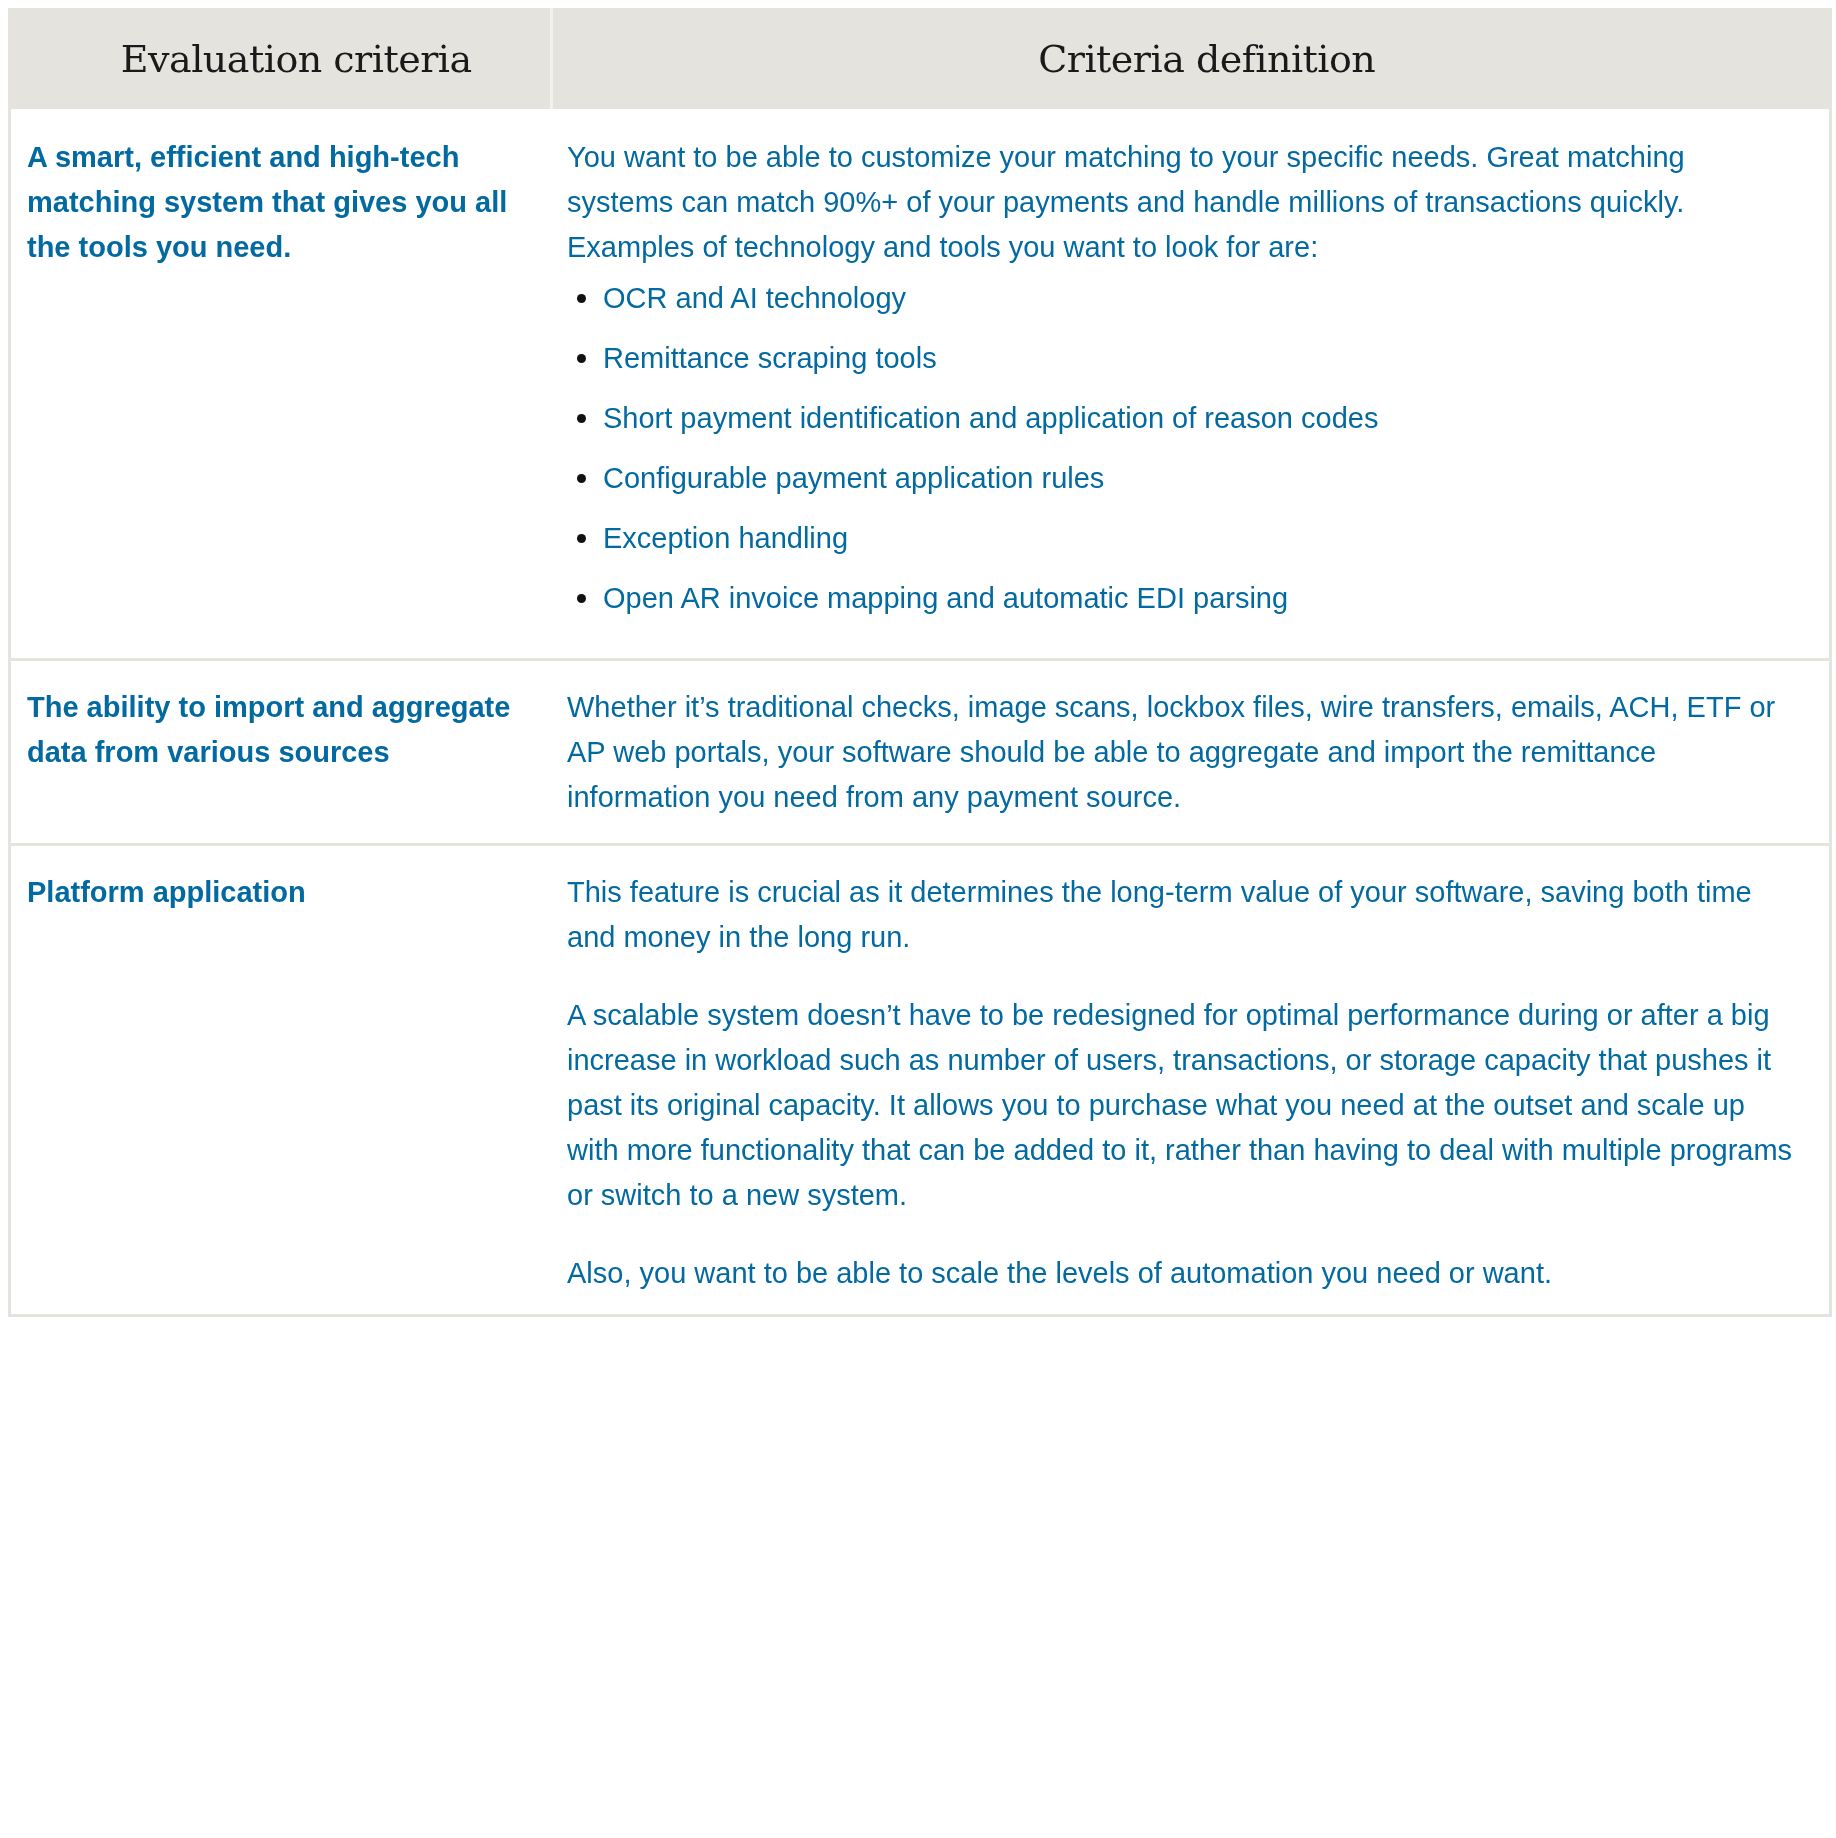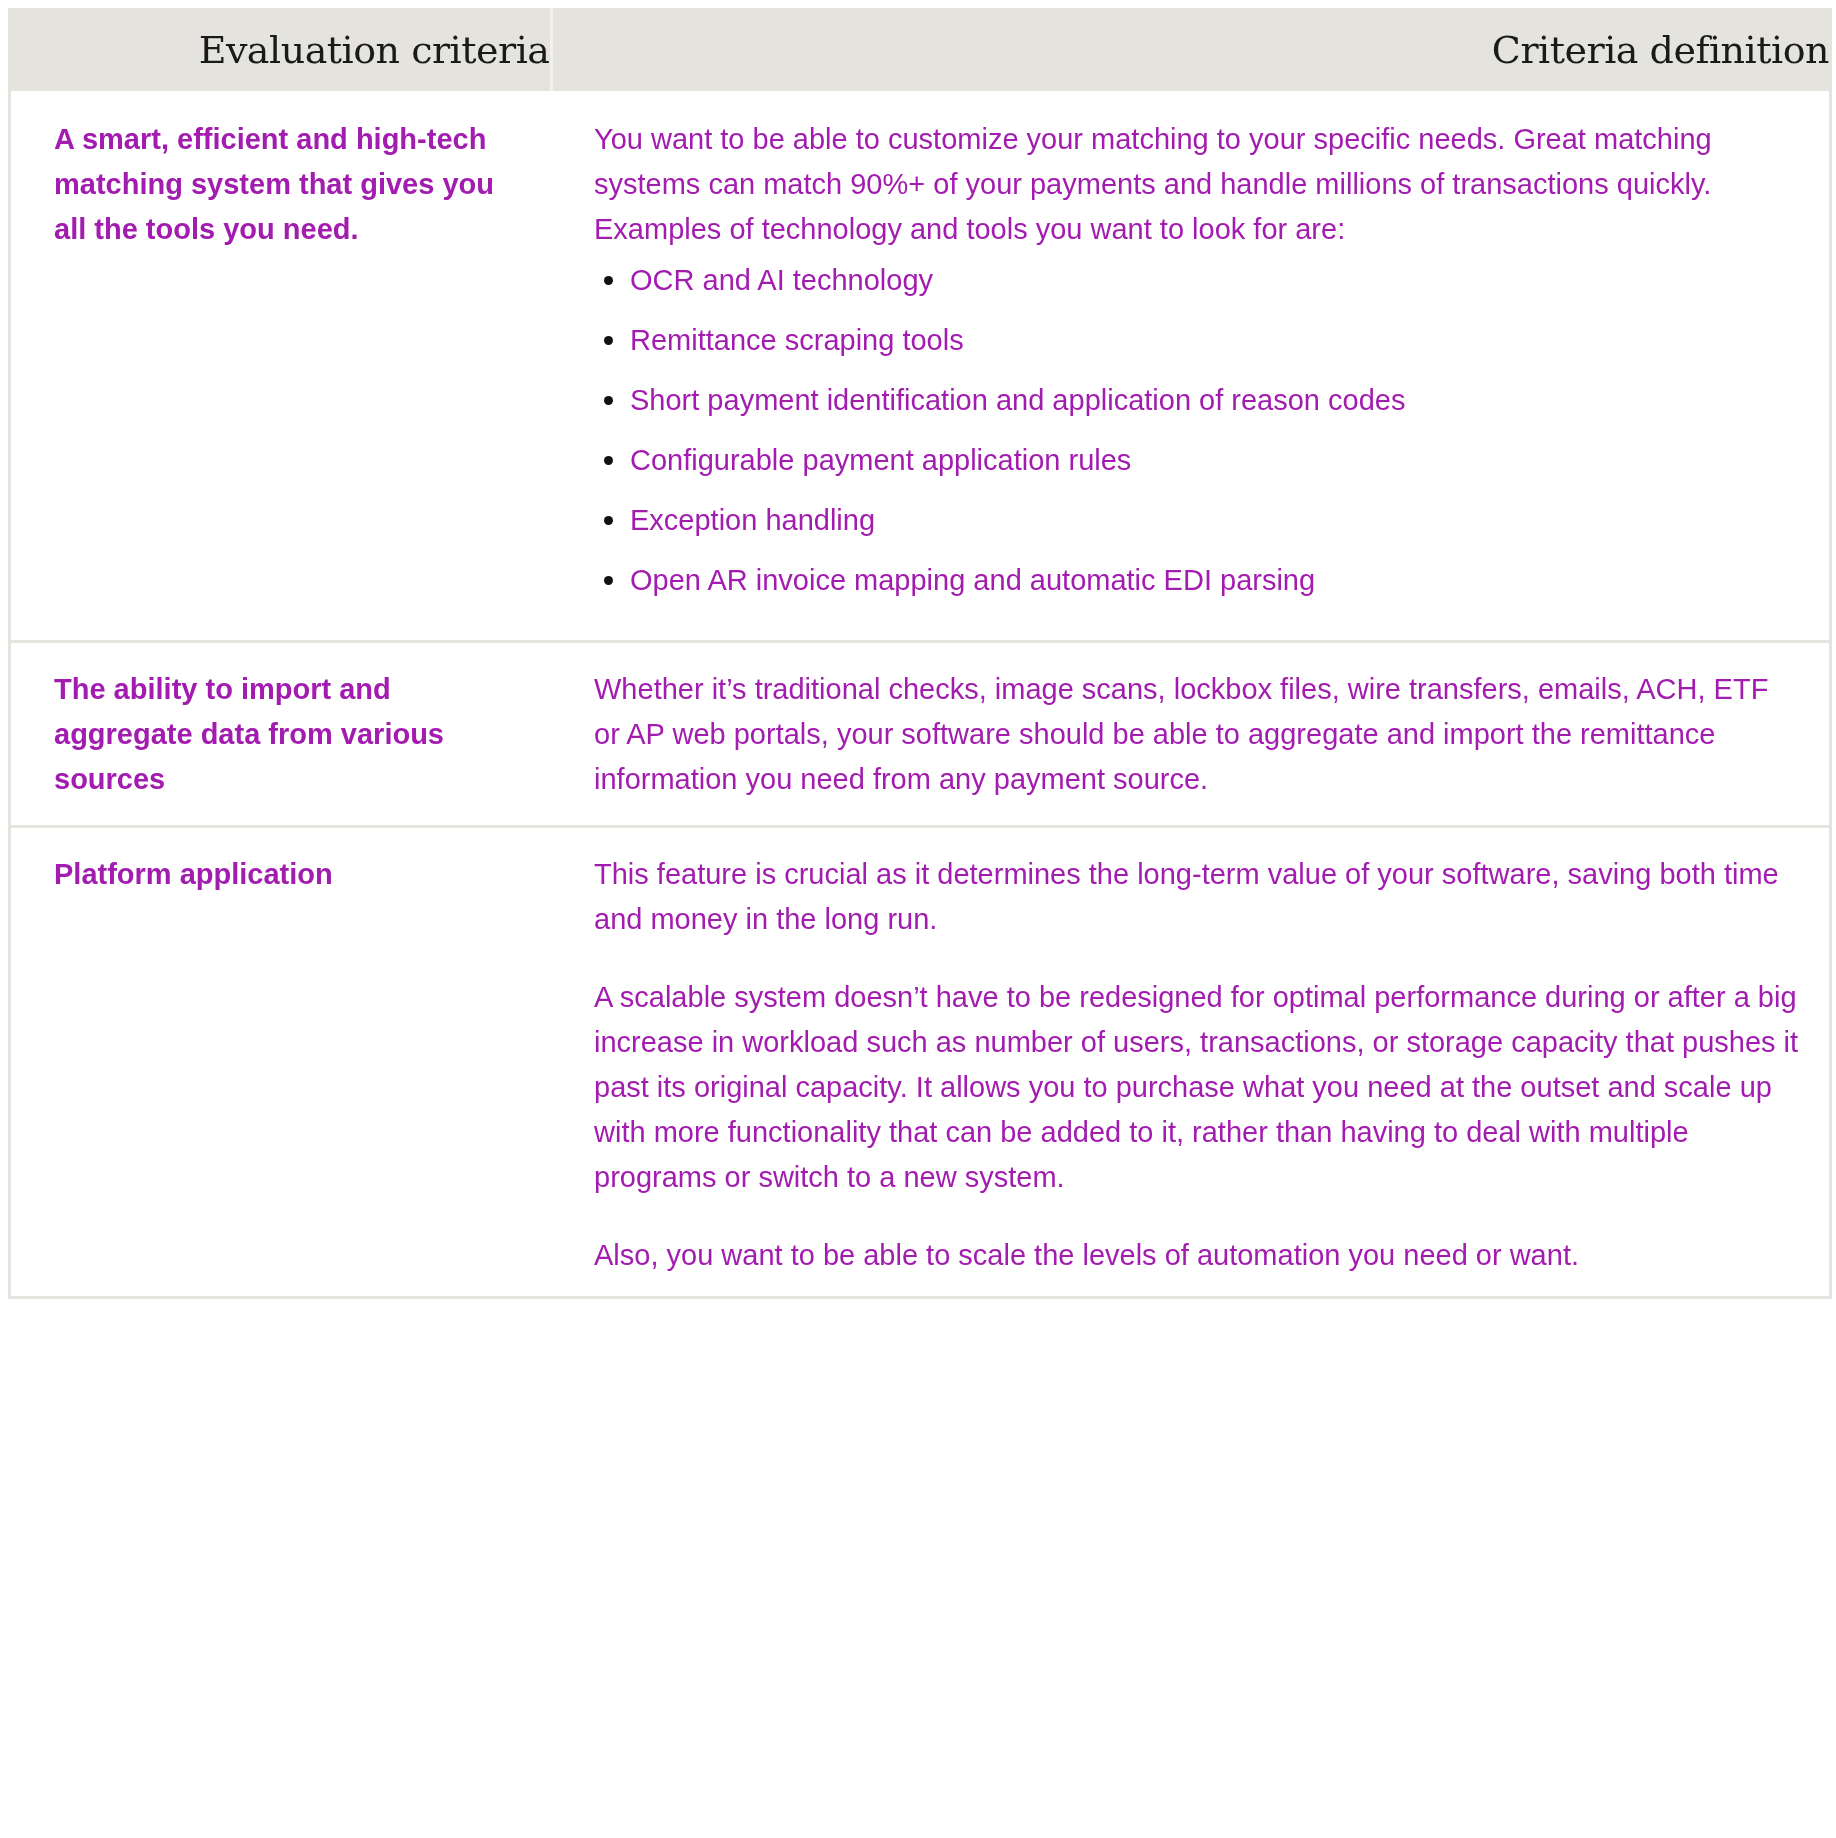--- a/index.html
+++ b/index.html
@@ -5,28 +5,28 @@
     html, body { margin: 0; padding: 0; background: #ffffff; }
     body { width: 1836px; height: 1838px; overflow: hidden; position: relative; }
     .table-wrap {
       position: absolute; left: 8px; top: 8px; width: 1824px;
       border-left: 3px solid #e4e3de; border-right: 3px solid #e4e3de; border-bottom: 3px solid #e4e3de;
       box-sizing: border-box;
     }
     table { border-collapse: collapse; width: 100%; table-layout: fixed; }
     col.c1 { width: 540px; }
     thead th {
-      background: #e4e3de; height: 83px; text-align: right; vertical-align: middle;
+      background: #e4e3de; height: 101px; text-align: center; vertical-align: middle;
       font-family: "DejaVu Serif", "Liberation Serif", serif; font-weight: normal;
       font-size: 38px; color: #1a1a1a; padding: 0 0 0 32px; letter-spacing: -0.5px;
     }
     thead th.first { border-right: 3px solid #f2f1ee; }
     tbody td {
-      vertical-align: top; font-family: "Liberation Sans", sans-serif; color: #a21caf;
-      font-size: 29px; line-height: 45px; padding: 24px 30px 18px 43px;
+      vertical-align: top; font-family: "Liberation Sans", sans-serif; color: #0369a1;
+      font-size: 29px; line-height: 45px; padding: 24px 30px 18px 16px;
       border-top: 3px solid #e4e3de;
     }
     tbody tr:first-child td { border-top: none; padding-top: 26px; }
     td.crit { font-weight: bold; padding-right: 20px; }
     td.def p { margin: 0; }
     td.def p + p { margin-top: 33px; }
     ul.bullets { list-style: none; margin: 6px 0 0 0; padding: 0 0 0 6px; }
     ul.bullets li { position: relative; padding-left: 30px; line-height: 45px; margin-bottom: 15px; }
     ul.bullets li:last-child { margin-bottom: 0; }
     ul.bullets li .dot {

